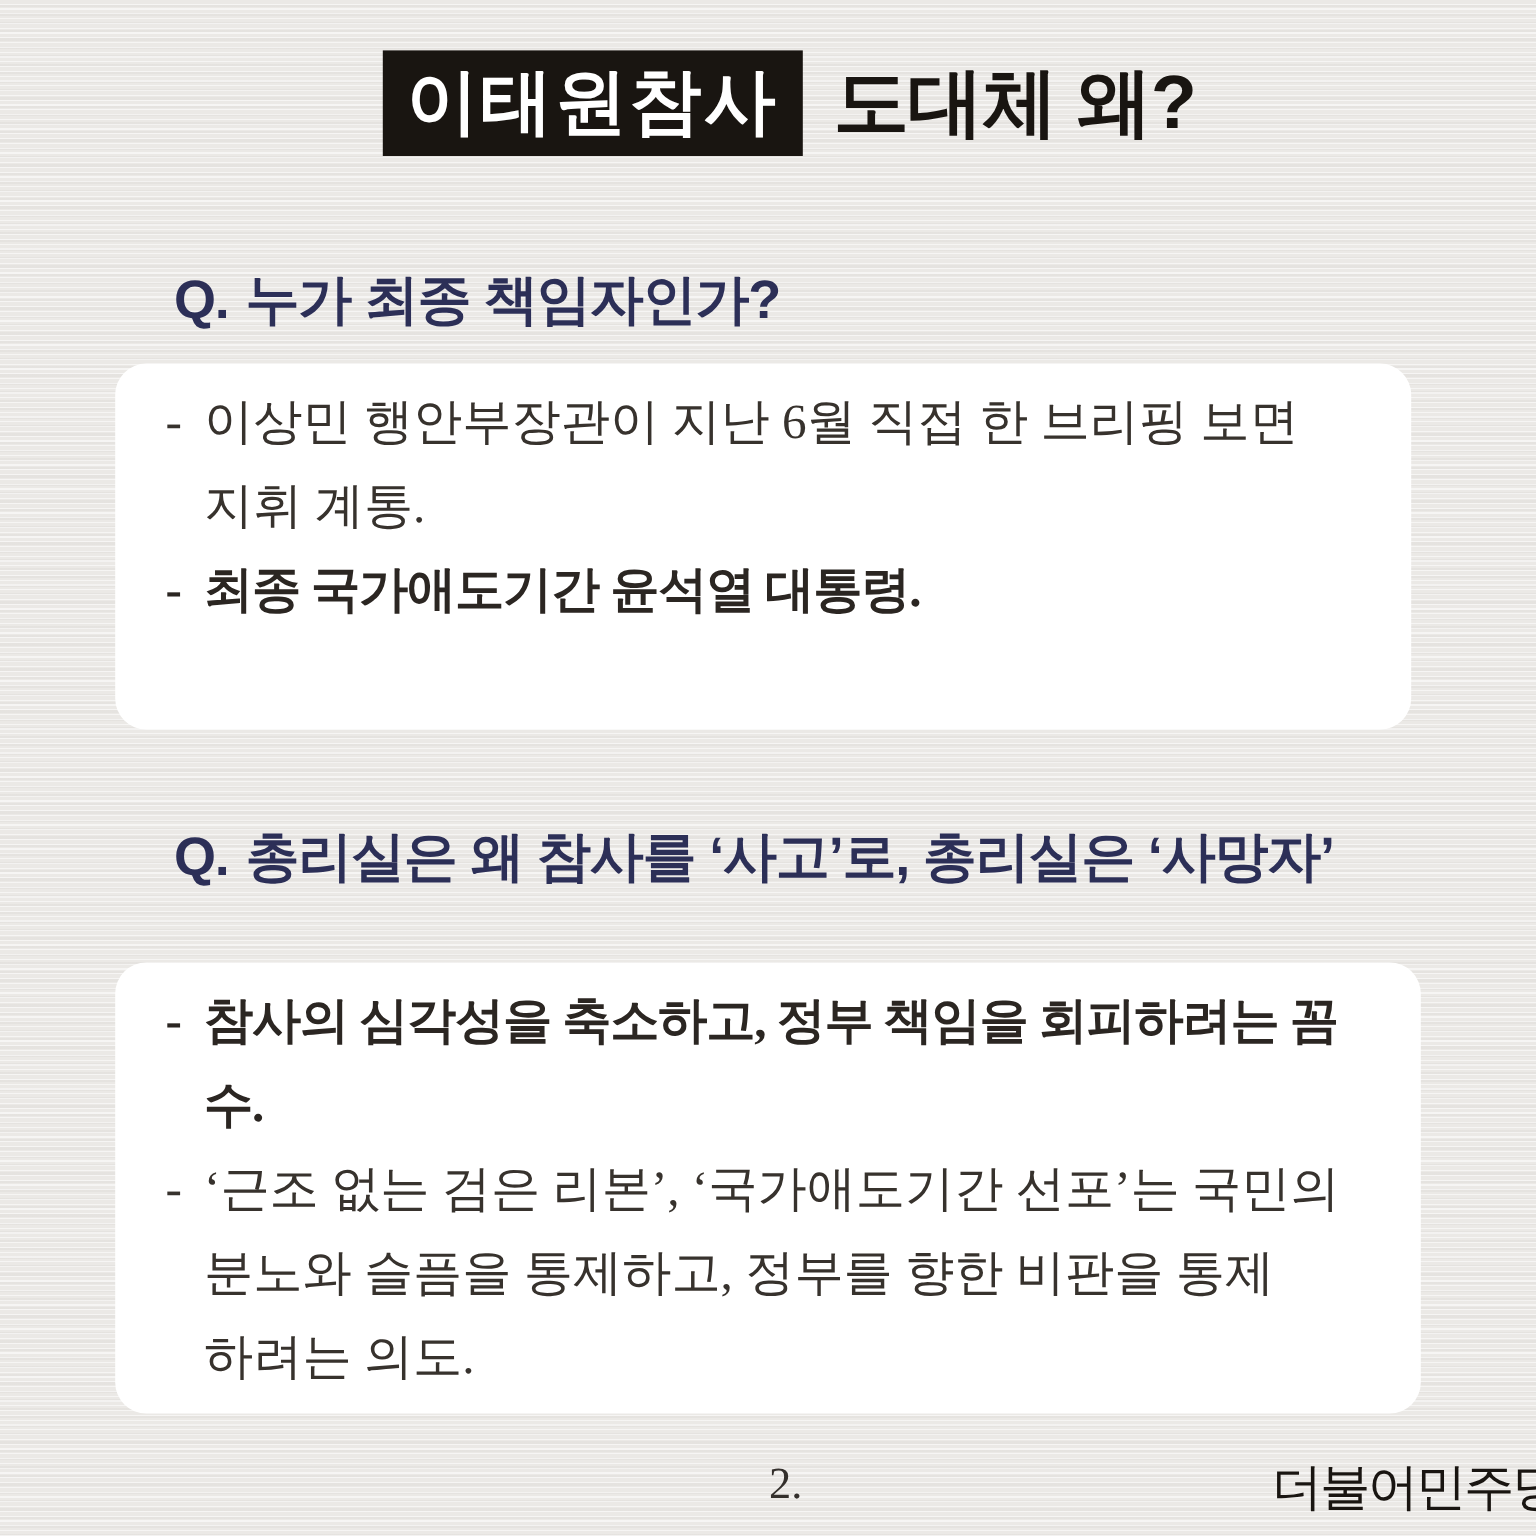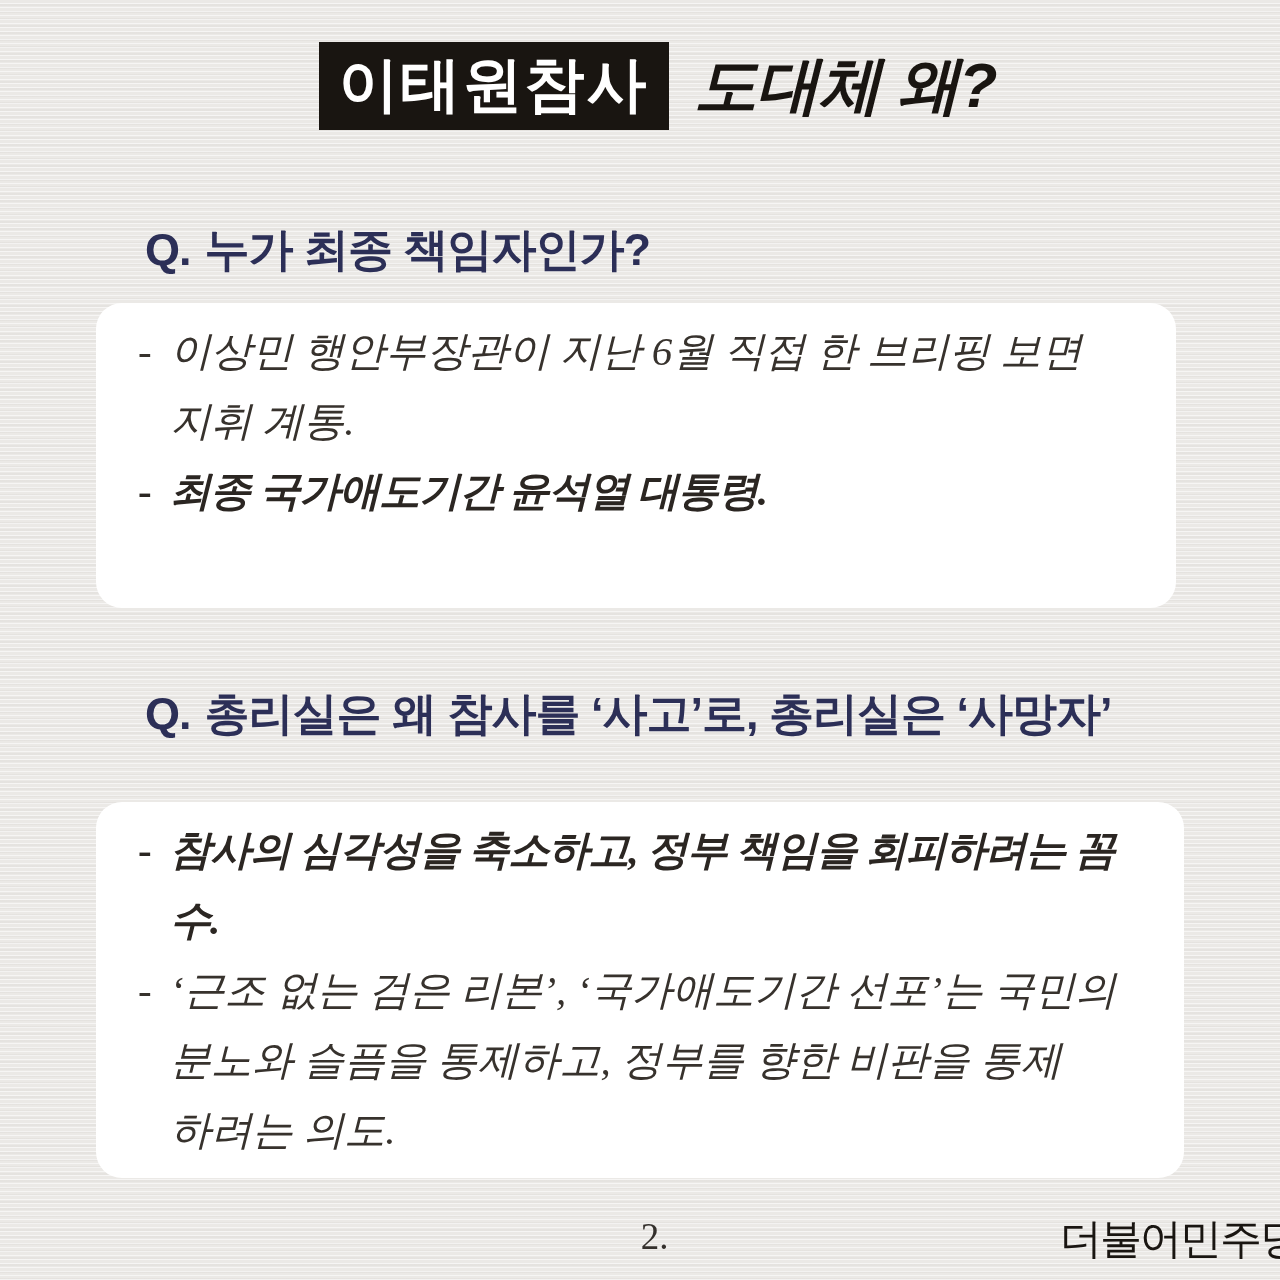--- a/index.html
+++ b/index.html
@@ -39,21 +39,20 @@
     line-height: 1;
     letter-spacing: 2px;
     padding: 13px 20px 15px 20px;
   }
   .title-rest {
     font-family: "Liberation Sans", sans-serif;
     font-weight: 900;
     font-size: 63px;
     color: #191511;
     letter-spacing: -1px;
-    font-style: italic;
   }
 
   
   .question {
     position: absolute;
     left: 145px;
     display: flex;
     align-items: flex-start;
     color: #2c2f57;
     font-family: "Liberation Sans", sans-serif;
@@ -79,21 +78,21 @@
     line-height: 70px;
   }
   .box1 { top: 303px; width: 1080px; min-height: 305px; }
   .box2 { top: 802px; width: 1088px; min-height: 308px; }
 
   .answer-item { display: flex; align-items: flex-start; }
   .dash {
     flex: 0 0 32px;
     line-height: 70px;
   }
-  .answer-lines { flex: 1; font-style: italic; }
+  .answer-lines { flex: 1; }
   .answer-line { line-height: 70px; }
   .answer-item.bold {
     font-weight: 800;
     color: #2b2622;
     letter-spacing: -1px;
   }
 
   
   .footer-page {
     position: absolute;

